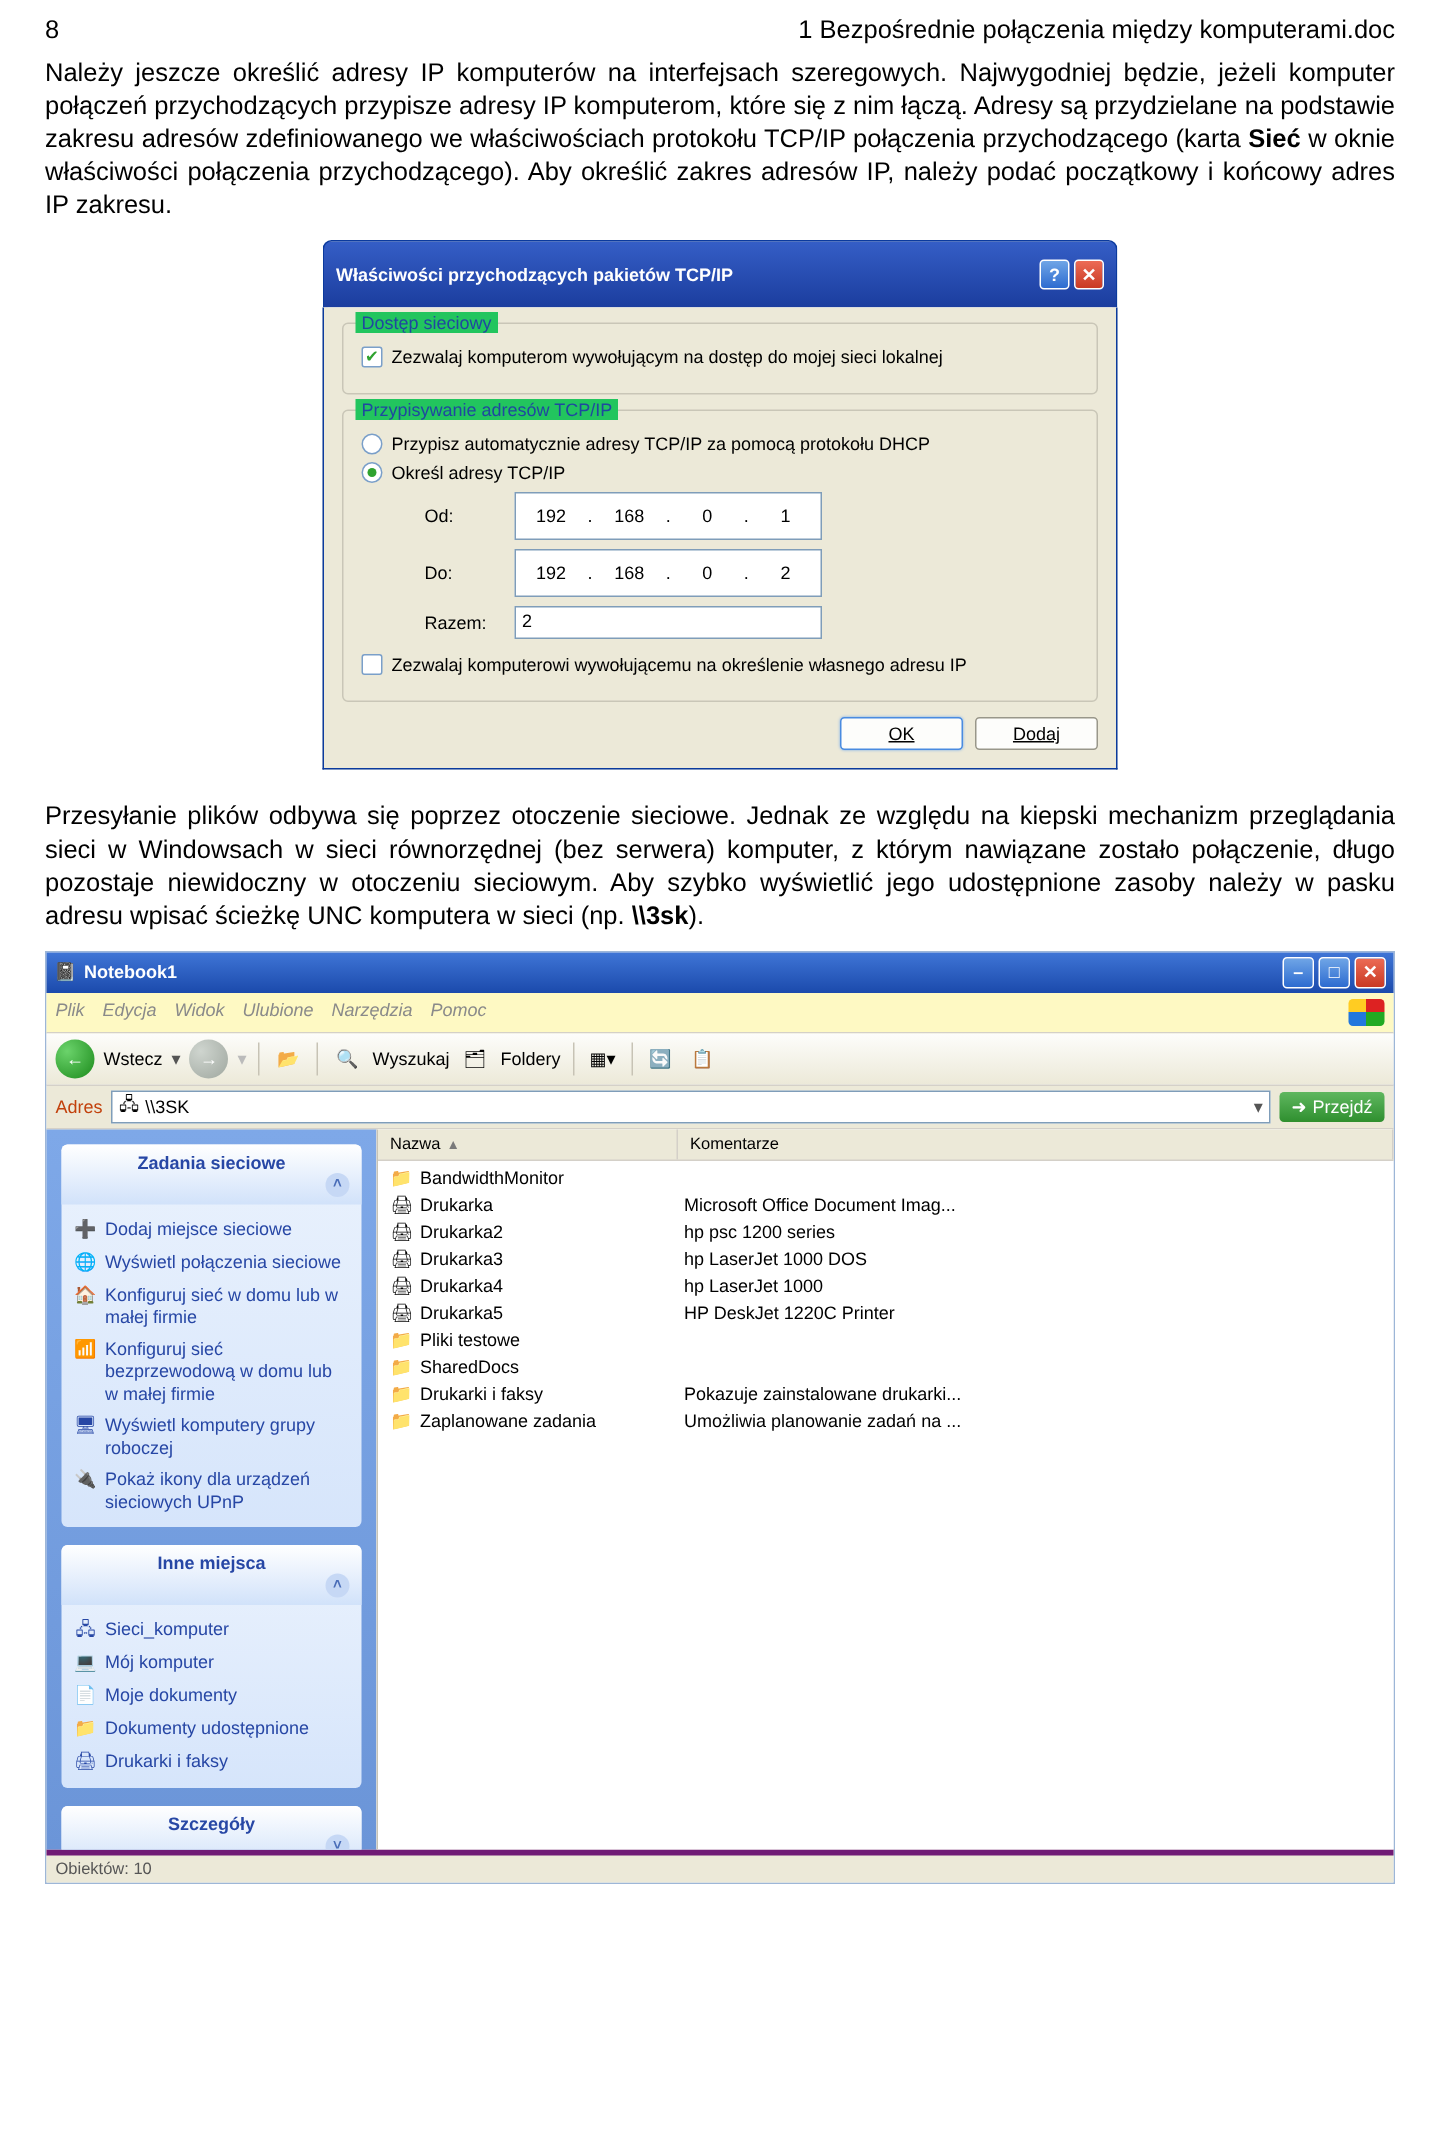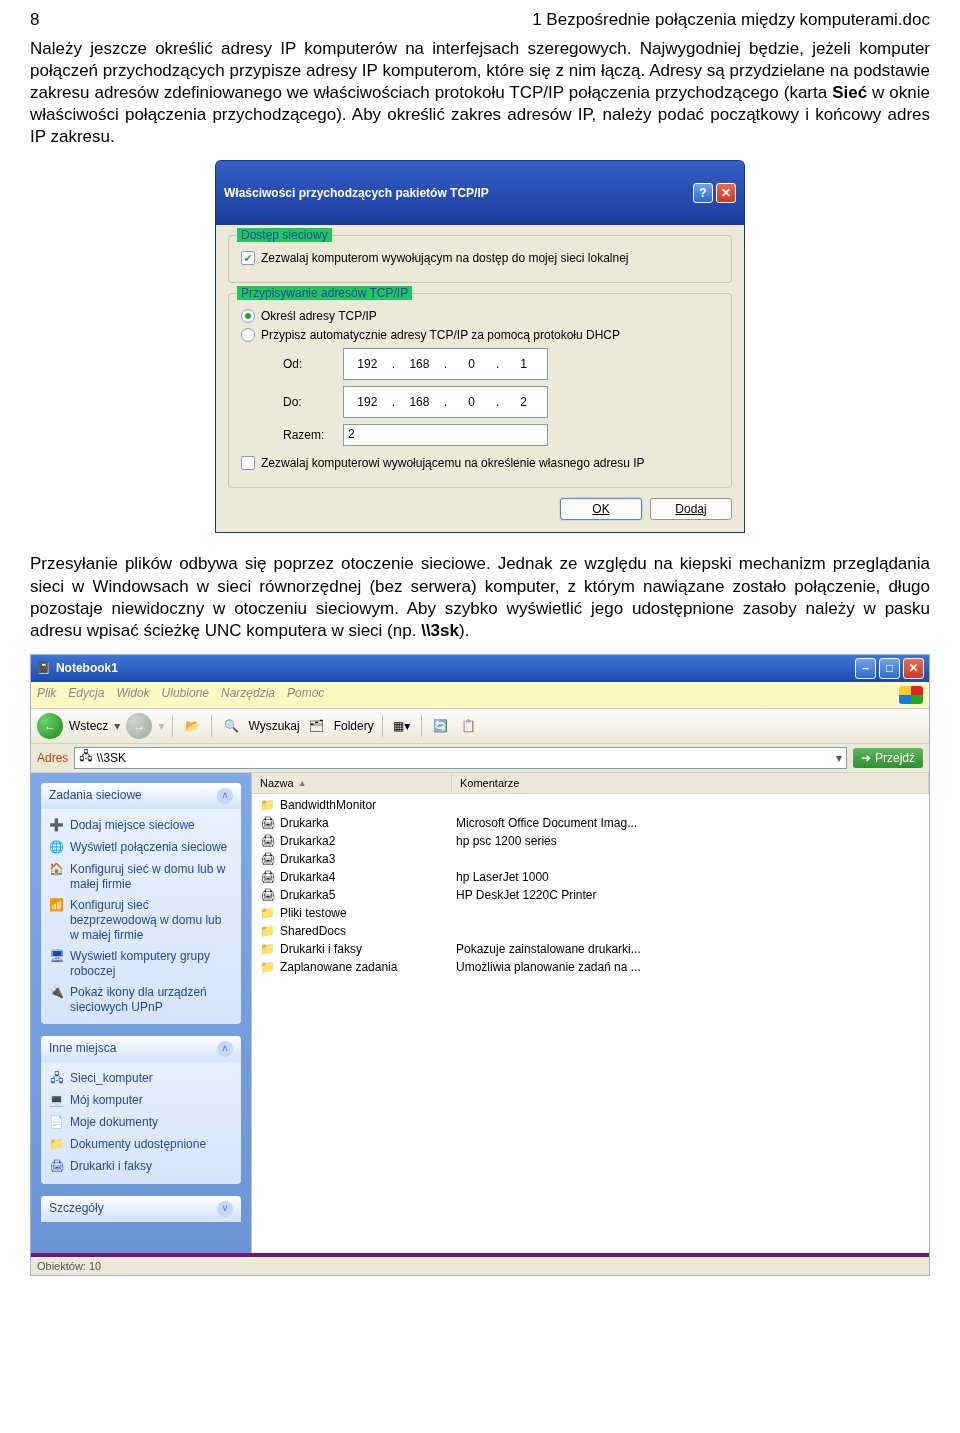--- a/index.html
+++ b/index.html
@@ -1,21 +1,21 @@
 <!DOCTYPE html>
 <html><head>
 <meta charset="utf-8">
 <style>
   * { box-sizing: border-box; margin: 0; padding: 0; }
   body { font-family: Arial, sans-serif; background: #fff; width: 960px; margin: 0 auto; padding: 10px 30px 20px 30px; color: #000; }
   .pg-head { display: flex; justify-content: space-between; font-size: 17px; margin-bottom: 8px; }
   .body-text { font-size: 17px; line-height: 1.3; text-align: justify; margin-bottom: 12px; }
   .bold { font-weight: bold; }
   .dlg { width: 530px; margin: 10px auto 20px auto; font-family: Tahoma, sans-serif; font-size: 12px; }
-  .dlg-title { background: linear-gradient(#355ec6,#1b3d9e); color:#fff; padding:22px 8px; border:1px solid #0b3a9d; border-bottom:none; border-radius:6px 6px 0 0; display:flex; align-items:center; font-weight:bold; }
+  .dlg-title { background: linear-gradient(#355ec6,#1b3d9e); color:#fff; padding:12px 8px; border:1px solid #0b3a9d; border-bottom:none; border-radius:6px 6px 0 0; display:flex; align-items:center; font-weight:bold; }
   .dlg-title .spacer { flex:1; }
   .tb-btn { width:20px; height:20px; margin-left:3px; border-radius:3px; display:flex; align-items:center; justify-content:center; color:#fff; font-weight:bold; }
   .help-btn { background: linear-gradient(#6fa5e6,#2d6bd0); border:1px solid #fff; }
   .close-btn { background: linear-gradient(#ec6b55,#c93a24); border:1px solid #fff; }
   .dlg-body { background:#ece9d8; border:1px solid #0b3a9d; border-top:none; padding:10px 12px 12px 12px; }
   .fieldset { border:1px solid #c9c6b7; border-radius:4px; padding:10px 10px 12px 12px; margin-bottom:10px; position:relative; }
   .legend { position:absolute; top:-8px; left:8px; background:#22c55e; padding:0 4px; color:#20489f; font-size:12px; }
   .row { display:flex; align-items:center; margin:5px 0; }
   .chk, .rad { width:14px; height:14px; margin-right:6px; border:1px solid #7a9fc9; background:#fff; border-radius:2px; display:flex; align-items:center; justify-content:center; }
   .rad { border-radius:50%; }
@@ -46,21 +46,21 @@
   .back { background:radial-gradient(circle at 30% 30%, #6bd36b, #1b8a1b); }
   .fwd { background:radial-gradient(circle at 30% 30%, #cfd5cf, #9fa79f); }
   .sep { width:1px; height:22px; background:#c7c3b5; margin:0 2px; }
   .ticon { width:22px; height:22px; display:flex; align-items:center; justify-content:center; }
   .addrbar { background:#ece9d8; padding:3px 6px; display:flex; align-items:center; gap:6px; border-bottom:1px solid #d4d0c8; }
   .addrin { flex:1; background:#fff; border:1px solid #7f9db9; height:22px; display:flex; align-items:center; padding:0 4px; }
   .gobtn { background:linear-gradient(#5fb75f,#2f8f2f); color:#fff; padding:3px 8px; border-radius:3px; display:flex; align-items:center; gap:4px; }
   .exp-body { display:flex; height:480px; }
   .sidebar { width:220px; background:linear-gradient(#7ea8e8,#6b95d8); padding:10px; overflow:hidden; }
   .panel { background:linear-gradient(#eaf2fd,#d6e5fb); border-radius:4px; margin-bottom:12px; }
-  .panel-h { background:linear-gradient(#fff,#d1e2fa); color:#2747a5; font-weight:normal; padding:5px 8px; border-radius:4px 4px 0 0; display:flex; }
+  .panel-h { background:linear-gradient(#fff,#d1e2fa); color:#2747a5; font-weight:bold; padding:5px 8px; border-radius:4px 4px 0 0; display:flex; align-items:center;flex-direction:column;}
   .panel-h .chev { margin-left:auto; width:16px;height:16px;border-radius:50%;background:#c6d8f5;color:#4a6db8;display:flex;align-items:center;justify-content:center;font-size:10px;}
   .panel-b { padding:6px 8px; }
   .plink { color:#2747a5; padding:3px 0; display:flex; align-items:flex-start; gap:5px; line-height:1.25; }
   .pico { width:16px; height:16px; flex-shrink:0; display:flex; align-items:center; justify-content:center; }
   .main { flex:1; background:#fff; display:flex; flex-direction:column; border-left:1px solid #c7c3b5;}
   .cols { display:flex; background:#ece9d8; border-bottom:1px solid #d4d0c8; }
   .col { padding:4px 8px; border-right:1px solid #d4d0c8; font-size:11px; }
   .col1 { width:200px; display:flex; align-items:center; gap:4px;}
   .col2 { flex:1;}
   .rows { padding:2px 4px; }
@@ -95,28 +95,28 @@
       <div class="row">
         <div class="chk">
             <span class="tick">✔</span>
           </div>
         <span>Zezwalaj komputerom wywołującym na dostęp do mojej sieci lokalnej</span>
       </div>
     </div>
     <div class="fieldset">
       <div class="legend">Przypisywanie adresów TCP/IP</div>
       <div class="row">
+        <div class="rad"></div>
+        <span>Przypisz automatycznie adresy TCP/IP za pomocą protokołu DHCP</span>
+      </div>
+      <div class="row">
         <div class="rad">
             <div class="dot"></div>
           </div>
         <span>Określ adresy TCP/IP</span>
-      </div>
-      <div class="row">
-        <div class="rad"></div>
-        <span>Przypisz automatycznie adresy TCP/IP za pomocą protokołu DHCP</span>
       </div>
       <div class="iprow">
         <span class="lbl">Od:</span>
         <div class="ipbox">
           <span class="oct">192</span>
             <span class="dot2">.</span>
           <span class="oct">168</span>
             <span class="dot2">.</span>
           <span class="oct">0</span>
             <span class="dot2">.</span>
@@ -301,20 +301,21 @@
               <span class="fico">🖨</span>
               <span>Drukarka2</span>
             </div>
             <div class="fc2">hp psc 1200 series</div>
           </div>
           <div class="frow">
             <div class="fc1">
               <span class="fico">🖨</span>
               <span>Drukarka3</span>
             </div>
+            <div class="fc2">hp LaserJet 1000 DOS</div>
           </div>
           <div class="frow">
             <div class="fc1">
               <span class="fico">🖨</span>
               <span>Drukarka4</span>
             </div>
             <div class="fc2">hp LaserJet 1000</div>
           </div>
           <div class="frow">
             <div class="fc1">

